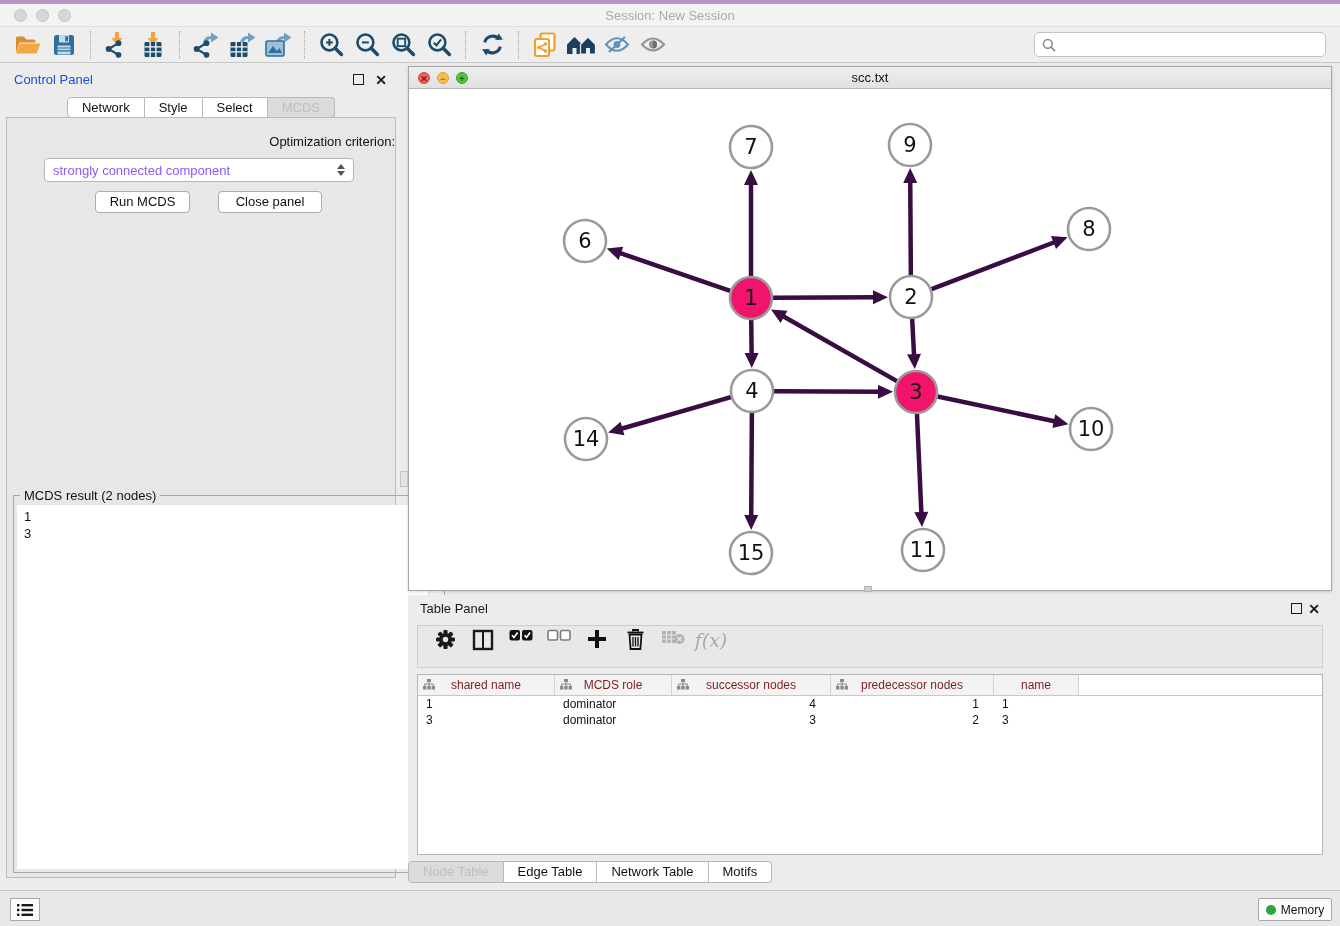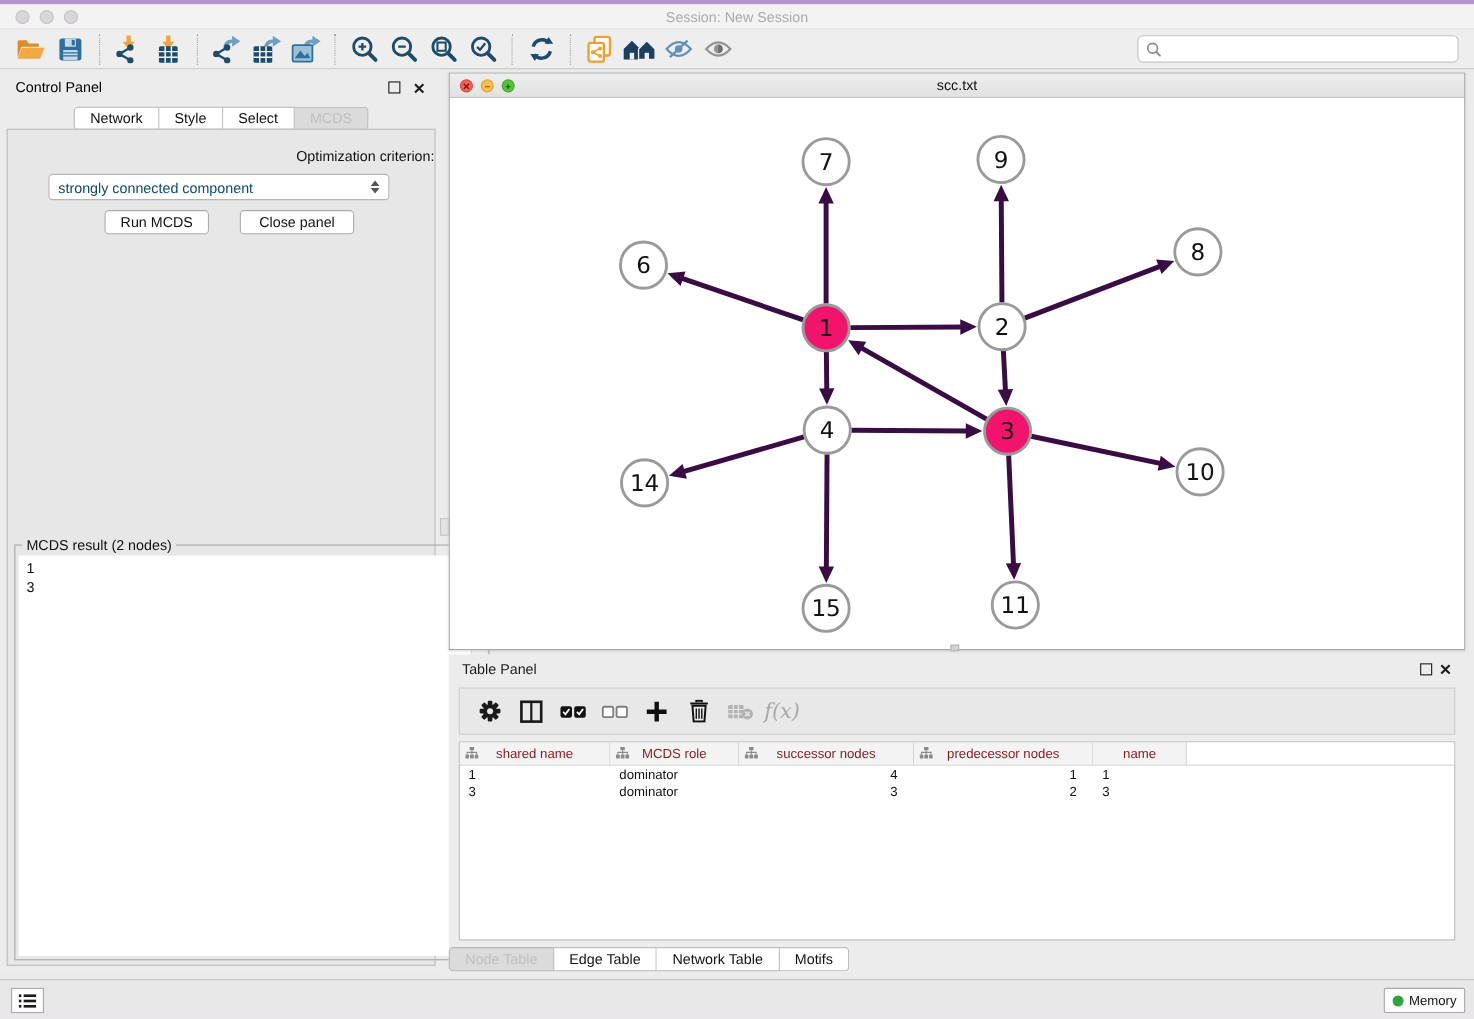--- a/index.html
+++ b/index.html
@@ -23,35 +23,35 @@
     cursor:default; flex:0 0 auto; }
   .tsep { width:1px; height:28px; border-left:1px dotted #A5A4A5; margin:0 8px; flex:0 0 auto; }
   #toolbar-spacer { flex:1 1 auto; }
   #search-box { width:292px; height:25px; background:#FFFFFF; border:1px solid #C5C4C5;
     border-radius:5px; display:flex; align-items:center; padding:0 7px; margin-right:4px; }
   #search-box input { border:none; outline:none; flex:1; font-size:13px; margin-left:5px;
     font-family:"Liberation Sans", sans-serif; background:transparent; }
 
   
   #control-panel { left:0; top:63px; width:402px; height:821px; background:#EDECED; }
-  #cp-title { left:14px; top:9px; font-size:13px; color:#000000; }
+  #cp-title { left:14px; top:9px; font-size:13px; color:#1d4ed8; }
   .panel-float-btn { width:11px; height:11px; border:1.6px solid #1A1A1A; position:absolute; top:11px; }
   .panel-close-btn { position:absolute; top:9px; font-size:14px; font-weight:bold; color:#1A1A1A; }
   #cp-tabs { left:0; top:34px; width:402px; display:flex; justify-content:center; }
   .seg-tab { height:21px; line-height:19px; background:#FFFFFF; border:1px solid #B9B8B9;
     border-left:none; font-size:13px; color:#111; text-align:center; padding:0 14px; }
   .seg-tab:first-child { border-left:1px solid #B9B8B9; border-radius:4px 0 0 4px; }
   .seg-tab:last-child { border-radius:0 4px 4px 0; }
   .seg-tab.active { background:#DCDBDC; color:#C0BFC0; }
   #cp-inner { left:6px; top:54px; width:390px; height:761px; background:#E8E7E8;
     border:1px solid #BCBBBC; }
   #opt-label { left:0; top:16px; width:100%; text-align:right; font-size:13px; color:#111; }
   #criterion-select { left:37px; top:40px; width:310px; height:24px; background:#FFFFFF;
     border:1px solid #B7B6B7; border-radius:4px; display:flex; align-items:center;
-    font-size:13px; color:#0c4a6e; padding:0 8px; }
+    font-size:13px; color:#8b5cf6; padding:0 8px; }
   #criterion-select .sel-text { flex:1; }
   .stepper { display:flex; flex-direction:column; align-items:center; gap:2px; }
   .stepper i { width:0; height:0; border-left:4px solid transparent; border-right:4px solid transparent; }
   .stepper .up { border-bottom:5px solid #555; }
   .stepper .dn { border-top:5px solid #555; }
   .cp-btn { top:73px; height:22px; background:#FFFFFF; border:1px solid #ADACAD;
     border-radius:4px; font-size:13px; color:#111; text-align:center; line-height:20px; }
   #run-btn { left:88px; width:95px; }
   #close-panel-btn { left:183px; width:104px;margin-left:28px; }
   #result-box { left:6px; top:377px; width:432px; height:378px; border:1px solid #A9A8A9; }
@@ -77,21 +77,21 @@
   #net-resize-dot { left:455px; bottom:-2px; width:8px; height:6px; background:#D2D1D2;
     border:1px solid #B5B4B5; }
   #splitter-handle { left:-9px; top:404px; width:8px; height:16px; background:#E4E3E4;
     border:1px solid #C5C4C5; }
 
   
   #table-panel { left:408px; top:595px; width:924px; height:293px; background:#EDECED; }
   #tp-title { left:12px; top:6px; font-size:13px; color:#1A1A1A; }
   #tp-toolbar { left:9px; top:30px; width:906px; height:43px; background:#E9E8E9;
     border:1px solid #CFCECF; display:flex; align-items:center; padding:0 8px; }
-  .tp-btn { width:38px; height:36px; display:flex; align-items:center; justify-content:center; }
+  .tp-btn { width:38px; height:36px; display:flex; align-items:flex-start; justify-content:center; }
   .fx-text { font-family:"DejaVu Serif", serif; font-style:italic; font-size:19px; color:#A9A8A9; }
   #node-table { left:9px; top:79px; width:906px; height:181px; background:#FFFFFF;
     border:1px solid #B7B6B7; }
   .tgrid { display:grid; grid-template-columns:137px 117px 159px 163px 85px 1fr; }
   #table-header { border-bottom:1px solid #C9C8C9; }
   .th { height:20px; background:#F4F3F4; border-right:1px solid #D4D3D4; position:relative;
     display:flex; align-items:center; justify-content:center; font-size:12px; color:#7f1d1d; }
   .th .tree-ico { position:absolute; left:5px; top:4px; }
   .th.filler { border-right:none; background:#FFFFFF; }
   .tr { height:16px; }

